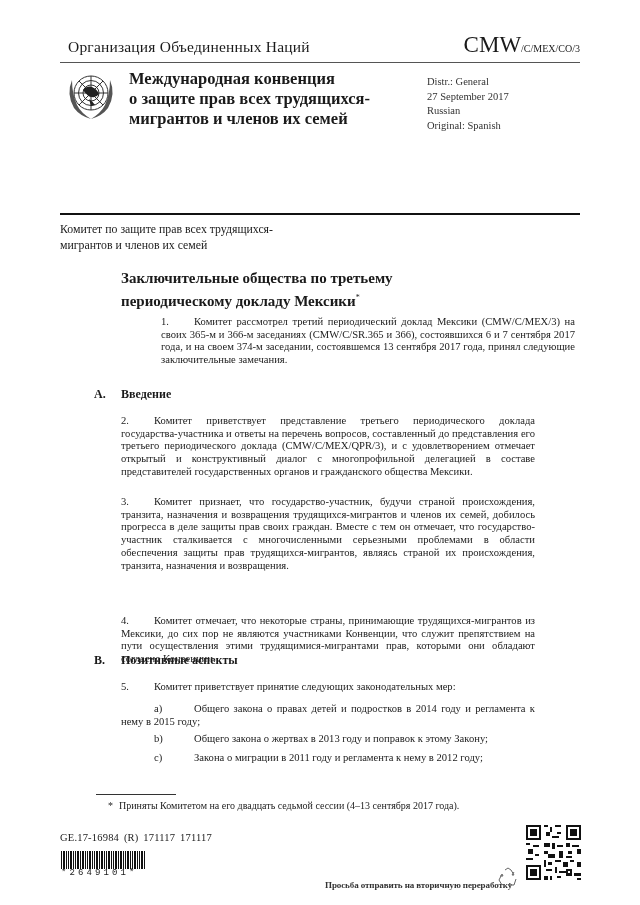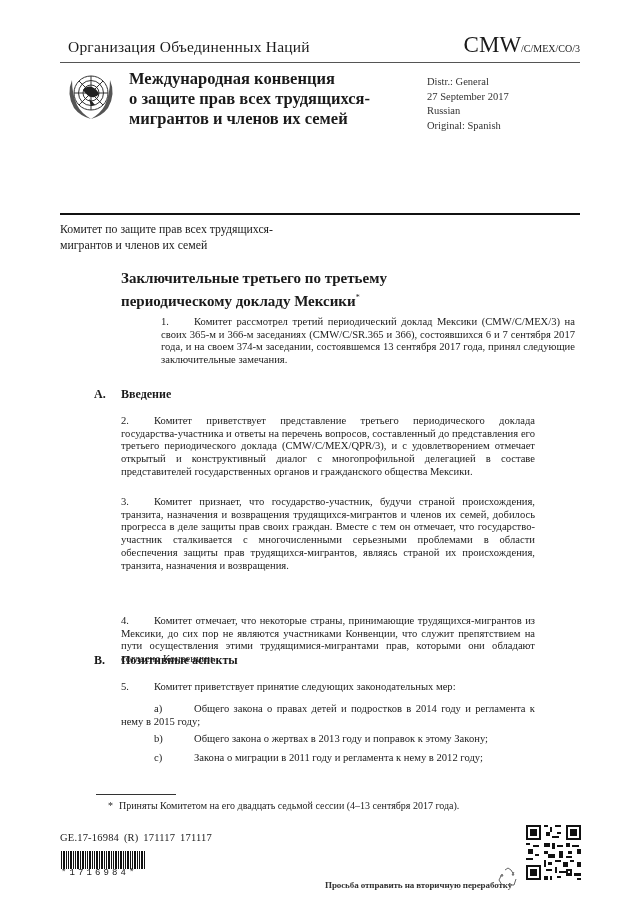--- a/index.html
+++ b/index.html
@@ -79,21 +79,21 @@
 </div>
 
 <div class="abs rule-thick"></div>
 
 <div class="abs committee">
   <div>Комитет по защите прав всех трудящихся-</div>
   <div>мигрантов и членов их семей</div>
 </div>
 
 <div class="abs doc-title">
-  <div>Заключительные третьего по третьему</div>
+  <div>Заключительные общества по третьему</div>
   <div><span>периодическому докладу Мексики</span><sup>*</sup></div>
 </div>
 
 <div class="abs para body-text" style="top:316px;margin-left:40px;">
   <span class="num">1.</span><span>Комитет рассмотрел третий периодический доклад Мексики (CMW/C/MEX/3) на своих 365-м и 366-м заседаниях (CMW/C/SR.365 и 366), состоявшихся 6 и 7 сентября 2017 года, и на своем 374-м заседании, состоявшемся 13 сентября 2017 года, принял следующие заключительные замечания.</span>
 </div>
 
 <div class="abs heading" style="top:387px;">
   <span class="letter">A.</span><span>Введение</span>
 </div>
@@ -166,21 +166,21 @@
     <span style="width:1px"></span>
     <span style="width:2px"></span>
     <span style="width:1px"></span>
     <span style="width:1px"></span>
     <span style="width:2px"></span>
     <span style="width:1px"></span>
     <span style="width:1px"></span>
     <span style="width:2px"></span>
     <span style="width:1px"></span>
 </div>
-<div class="abs barcode-num">*1716984*</div>
+<div class="abs barcode-num">*2649101*</div>
 
 <div class="abs recycle-text">Просьба отправить на вторичную переработку</div>
 <div class="abs recycle-icon">
   <svg width="22" height="22" viewBox="0 0 22 22">
     <g fill="none" stroke="#666" stroke-width="1">
       <path d="M8 4 l3 -2 l3 2 l3 5"></path>
       <path d="M17 9 l-2 0 l2 -3"></path>
       <path d="M19 13 l-2 6 l-6 0"></path>
       <path d="M11 19 l2 -2 l0 3"></path>
       <path d="M5 19 l-3 -5 l3 -6"></path>

